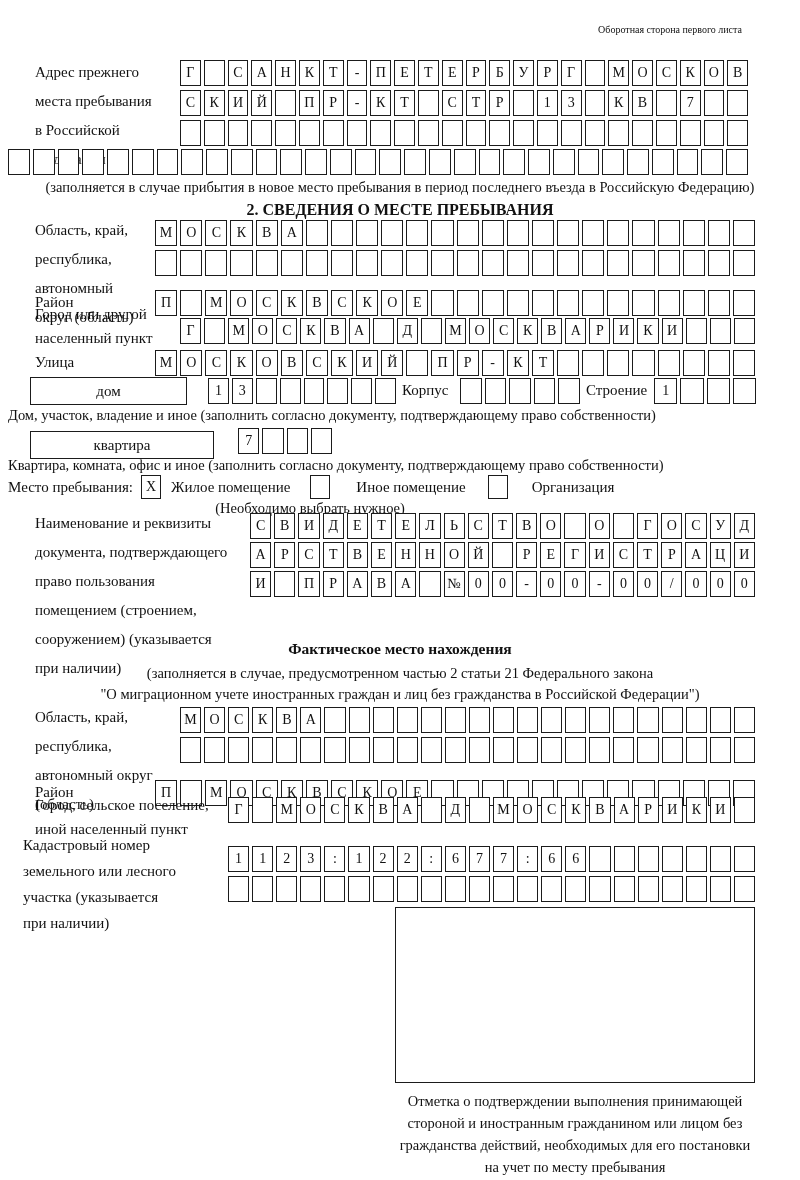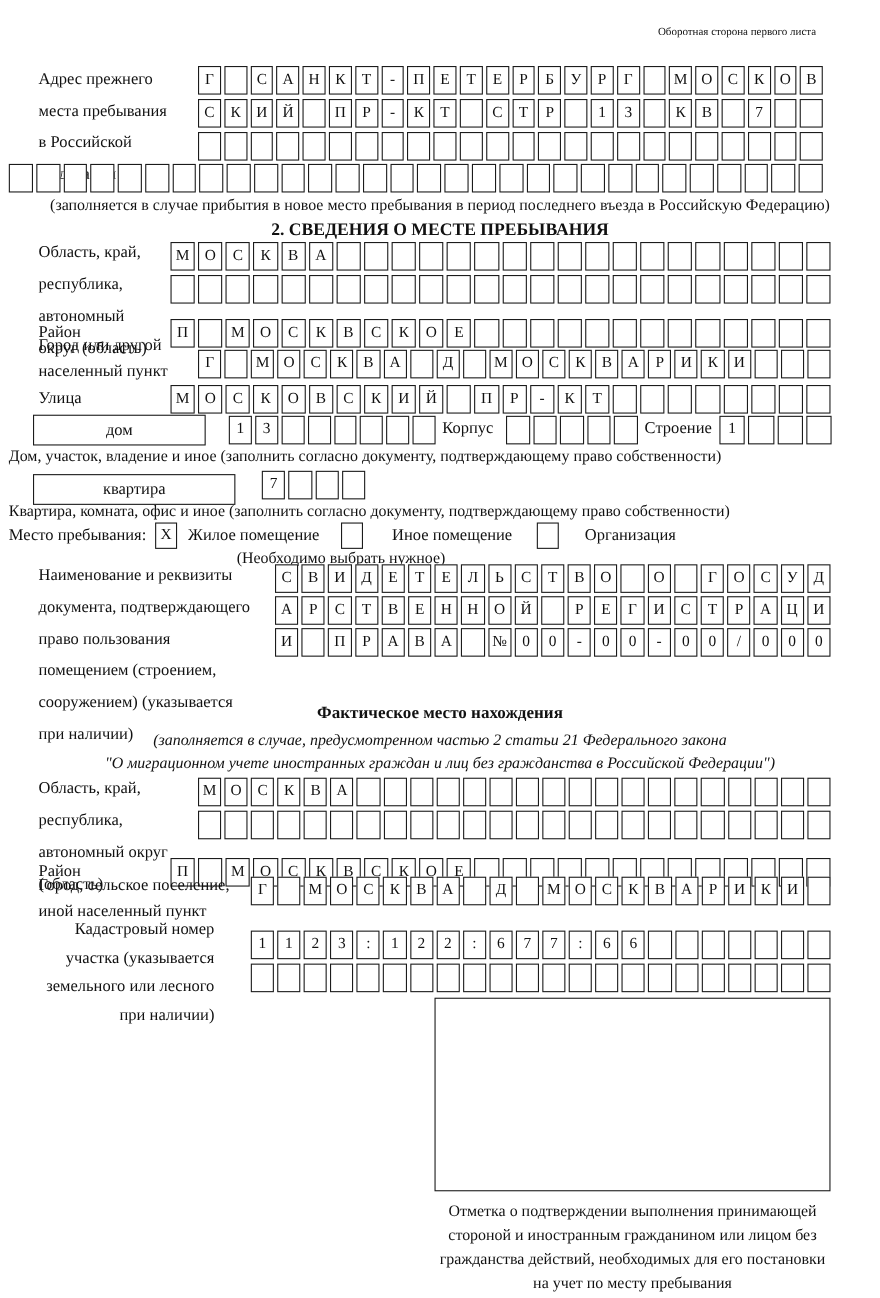--- a/index.html
+++ b/index.html
@@ -415,21 +415,21 @@
       <span class="cell">-</span>
       <span class="cell">0</span>
       <span class="cell">0</span>
       <span class="cell">/</span>
       <span class="cell">0</span>
       <span class="cell">0</span>
       <span class="cell">0</span>
     </div>
 
   <div class="abs title" style="left:0;right:0;top:640px;font-size:15.5px;">Фактическое место нахождения</div>
-  <div class="abs caption" style="left:0;right:0;top:663px;line-height:21px;font-style:italic;">
+  <div class="abs caption" style="left:0;right:0;top:663px;line-height:21px;">
       <div>(заполняется в случае, предусмотренном частью 2 статьи 21 Федерального закона</div>
       <div>"О миграционном учете иностранных граждан и лиц без гражданства в Российской Федерации")</div>
     </div>
 
   <div class="abs lbl" style="left:35px;top:703px;">
       <div>Область, край,</div>
       <div>республика,</div>
       <div>автономный округ</div>
       <div>(область)</div>
     </div>
@@ -536,24 +536,24 @@
       <span class="cell">К</span>
       <span class="cell">В</span>
       <span class="cell">А</span>
       <span class="cell">Р</span>
       <span class="cell">И</span>
       <span class="cell">К</span>
       <span class="cell">И</span>
       <span class="cell"></span>
     </div>
 
-  <div class="abs lbl-tight" style="left:42px;top:832px;line-height:26px;text-align:right;">
+  <div class="abs lbl-tight" style="left:23px;top:832px;line-height:26px;">
       <div>Кадастровый номер</div>
+      <div>земельного или лесного</div>
       <div>участка (указывается</div>
-      <div>земельного или лесного</div>
       <div>при наличии)</div>
     </div>
   <div class="cellrow" style="left:228px;top:846px;width:527px;">
       <span class="cell">1</span>
       <span class="cell">1</span>
       <span class="cell">2</span>
       <span class="cell">3</span>
       <span class="cell">:</span>
       <span class="cell">1</span>
       <span class="cell">2</span>

